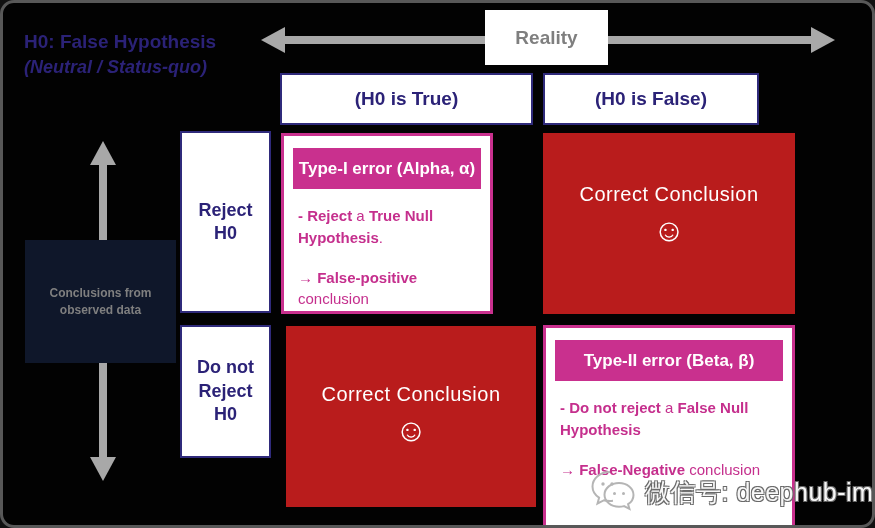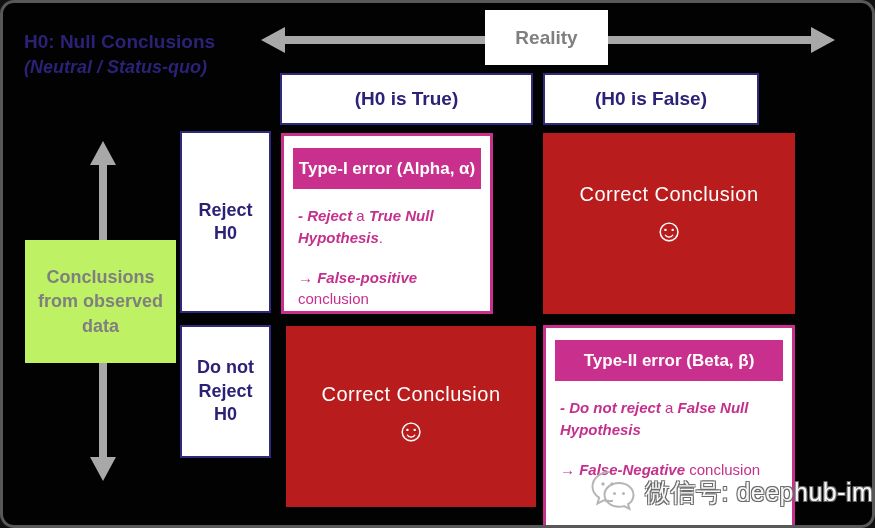--- a/index.html
+++ b/index.html
@@ -21,23 +21,23 @@
   .v-line{left:96px;top:160px;width:8px;height:296px;}
   .head-up{left:87px;top:138px;border-left:13px solid transparent;border-right:13px solid transparent;border-bottom:24px solid #a8a8a8;}
   .head-down{left:87px;top:454px;border-left:13px solid transparent;border-right:13px solid transparent;border-top:24px solid #a8a8a8;}
   
   .reality-box{
     position:absolute;left:482px;top:7px;width:123px;height:55px;background:#fff;z-index:5;
     display:flex;align-items:center;justify-content:center;
     color:#7f7f7f;font-size:19px;font-weight:bold;
   }
   .conclusions-box{
-    position:absolute;left:22px;top:237px;width:151px;height:123px;background:#bef264;z-index:5;
+    position:absolute;left:22px;top:237px;width:151px;height:123px;background:#0f172a;z-index:5;
     display:flex;align-items:center;justify-content:center;text-align:center;
-    color:#7f7f7f;font-size:18px;font-weight:bold;line-height:1.35;padding:4px 10px;
+    color:#7f7f7f;font-size:12px;font-weight:bold;line-height:1.35;padding:4px 10px;
   }
   
   .col-header{
     position:absolute;top:70px;height:52px;background:#fff;border:2px solid #2f2a7b;
     display:flex;align-items:center;justify-content:center;
     color:#2b2277;font-size:19px;font-weight:bold;
   }
   .col1{left:277px;width:253px;}
   .col2{left:540px;width:216px;}
   .row-label{
@@ -50,21 +50,21 @@
   
   .error-cell{position:absolute;background:#fff;border:3px solid #c9308e;}
   .type1{left:278px;top:130px;width:212px;height:181px;}
   .type2{left:540px;top:322px;width:252px;height:228px;}
   .banner{
     margin:12px 9px 0 9px;height:41px;background:#c9308e;color:#fff;
     font-size:17px;font-weight:bold;display:flex;align-items:center;justify-content:center;
   }
   .cell-body{margin:16px 10px 0 14px;color:#c52f8d;font-size:15px;line-height:1.45;}
   .cell-conc{margin:18px 10px 0 14px;color:#c52f8d;font-size:15px;line-height:1.4;}
-  .b{font-weight:bold;font-style:italic;}
+  .b{font-weight:bold;}
   
   .teal-cell{
     position:absolute;background:#b91c1c;color:#fff;
     display:flex;flex-direction:column;align-items:center;justify-content:center;text-align:center;
   }
   .teal1{left:540px;top:130px;width:252px;height:181px;padding-bottom:18px;}
   .teal2{left:283px;top:323px;width:250px;height:181px;padding-bottom:4px;}
   .correct-label{font-size:20px;letter-spacing:0.5px;}
   .smiley{font-size:32px;line-height:1;margin-top:8px;}
   
@@ -76,21 +76,21 @@
     text-shadow:-1px -1px 0 #6a6a6a,1px -1px 0 #6a6a6a,-1px 1px 0 #6a6a6a,1px 1px 0 #6a6a6a;
     white-space:nowrap;
   }
 </style>
 </head>
 <body>
 
 <div id="frame">
 
   <div class="title-block">
-    <div class="title-main">H0: Null Conclusions</div>
+    <div class="title-main">H0: False Hypothesis</div>
     <div class="title-sub">(Neutral / Status-quo)</div>
   </div>
 
   <div>
     <div class="head head-left"></div>
     <div class="arrow-part h-line"></div>
     <div class="head head-right"></div>
   </div>
   <div class="reality-box">
     <span>Reality</span>

